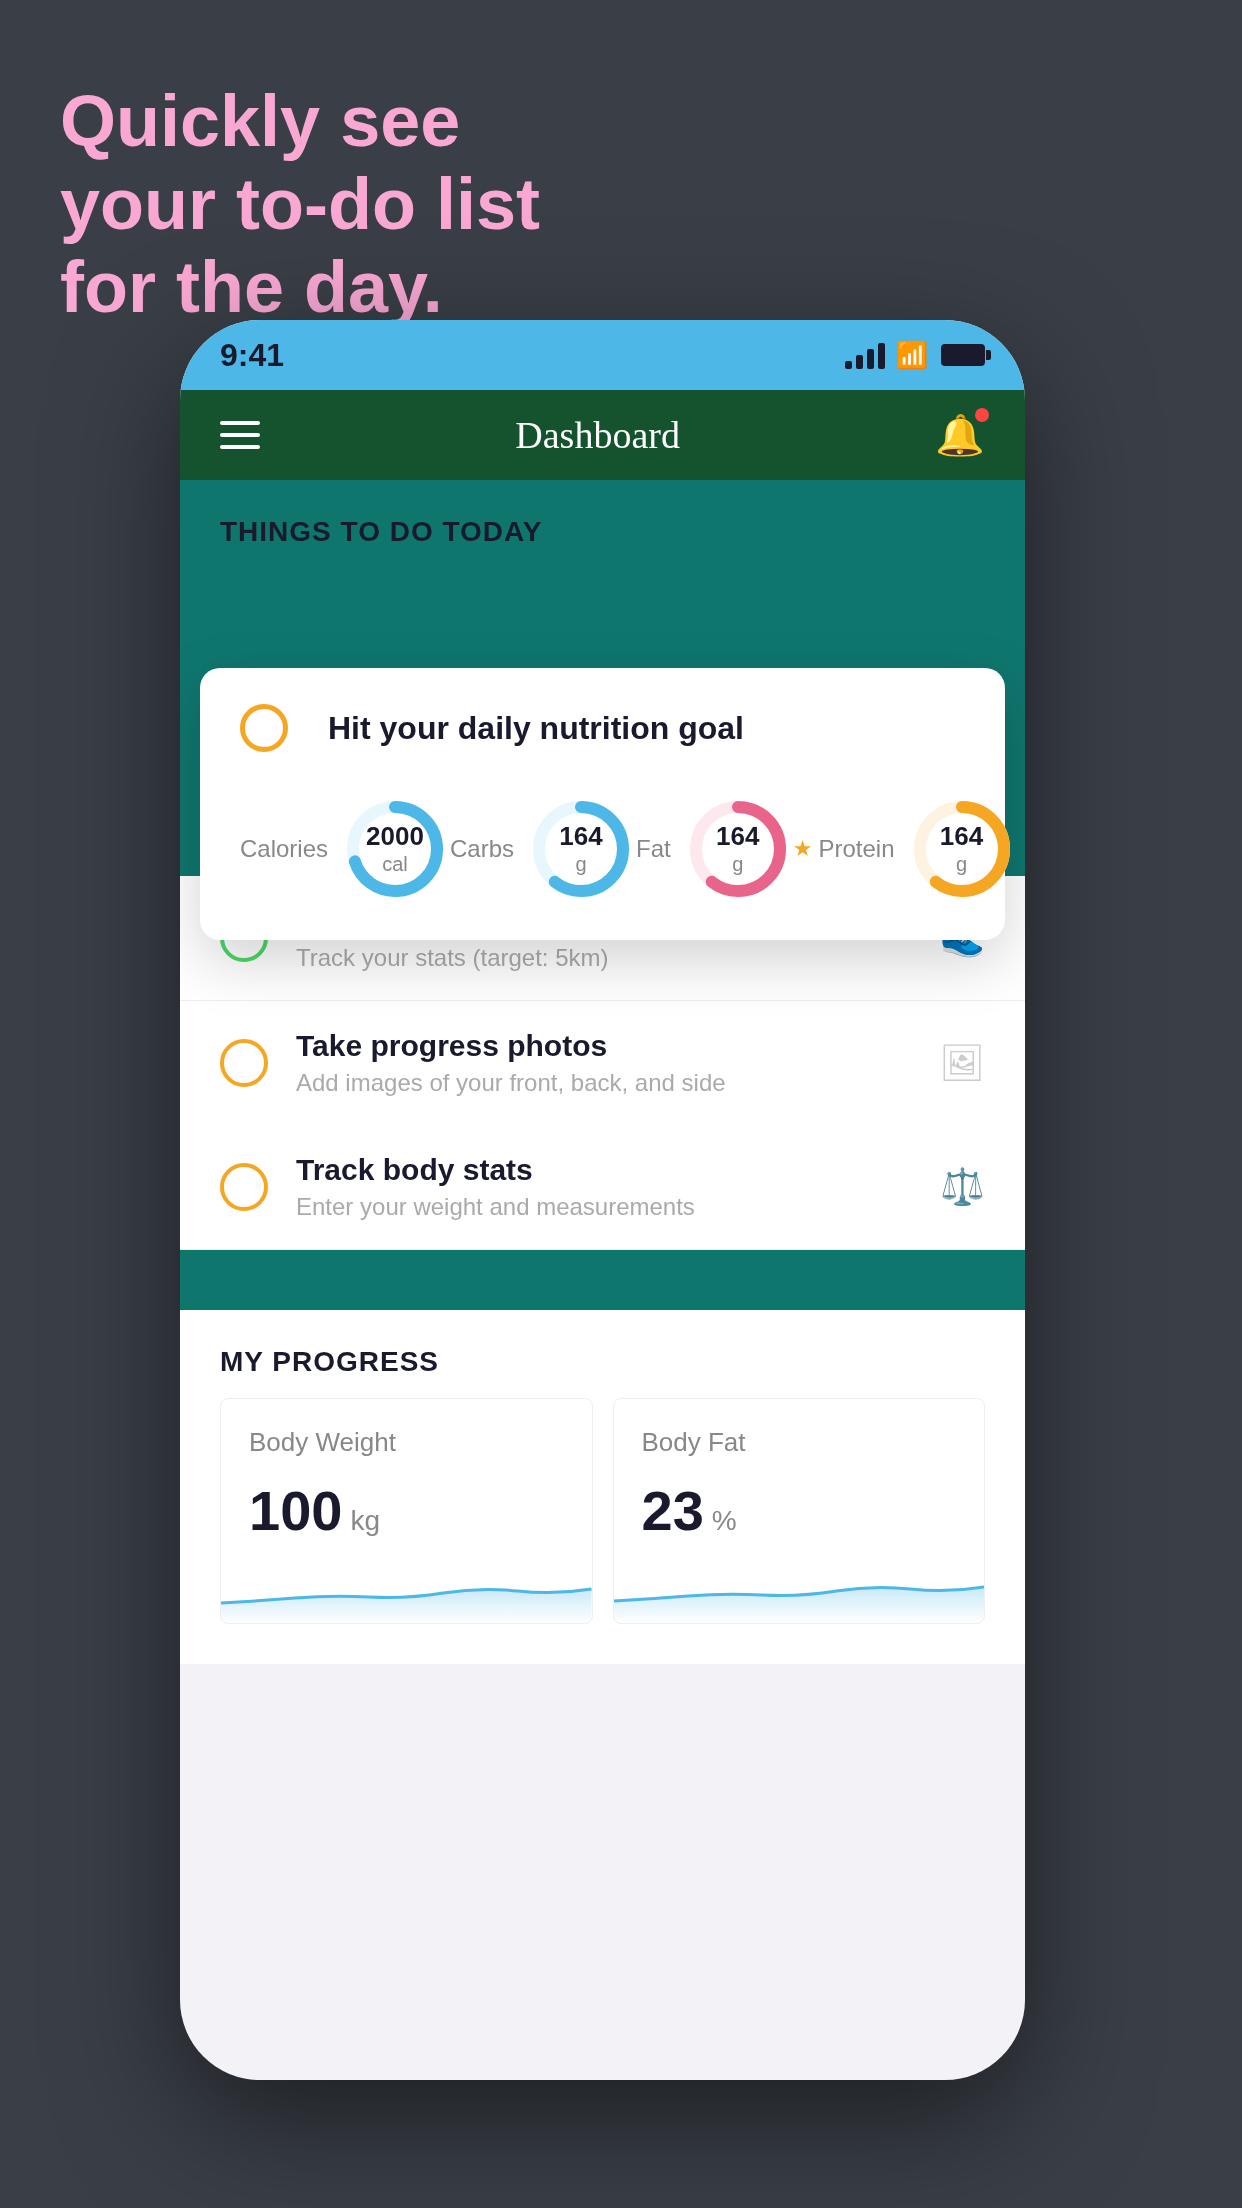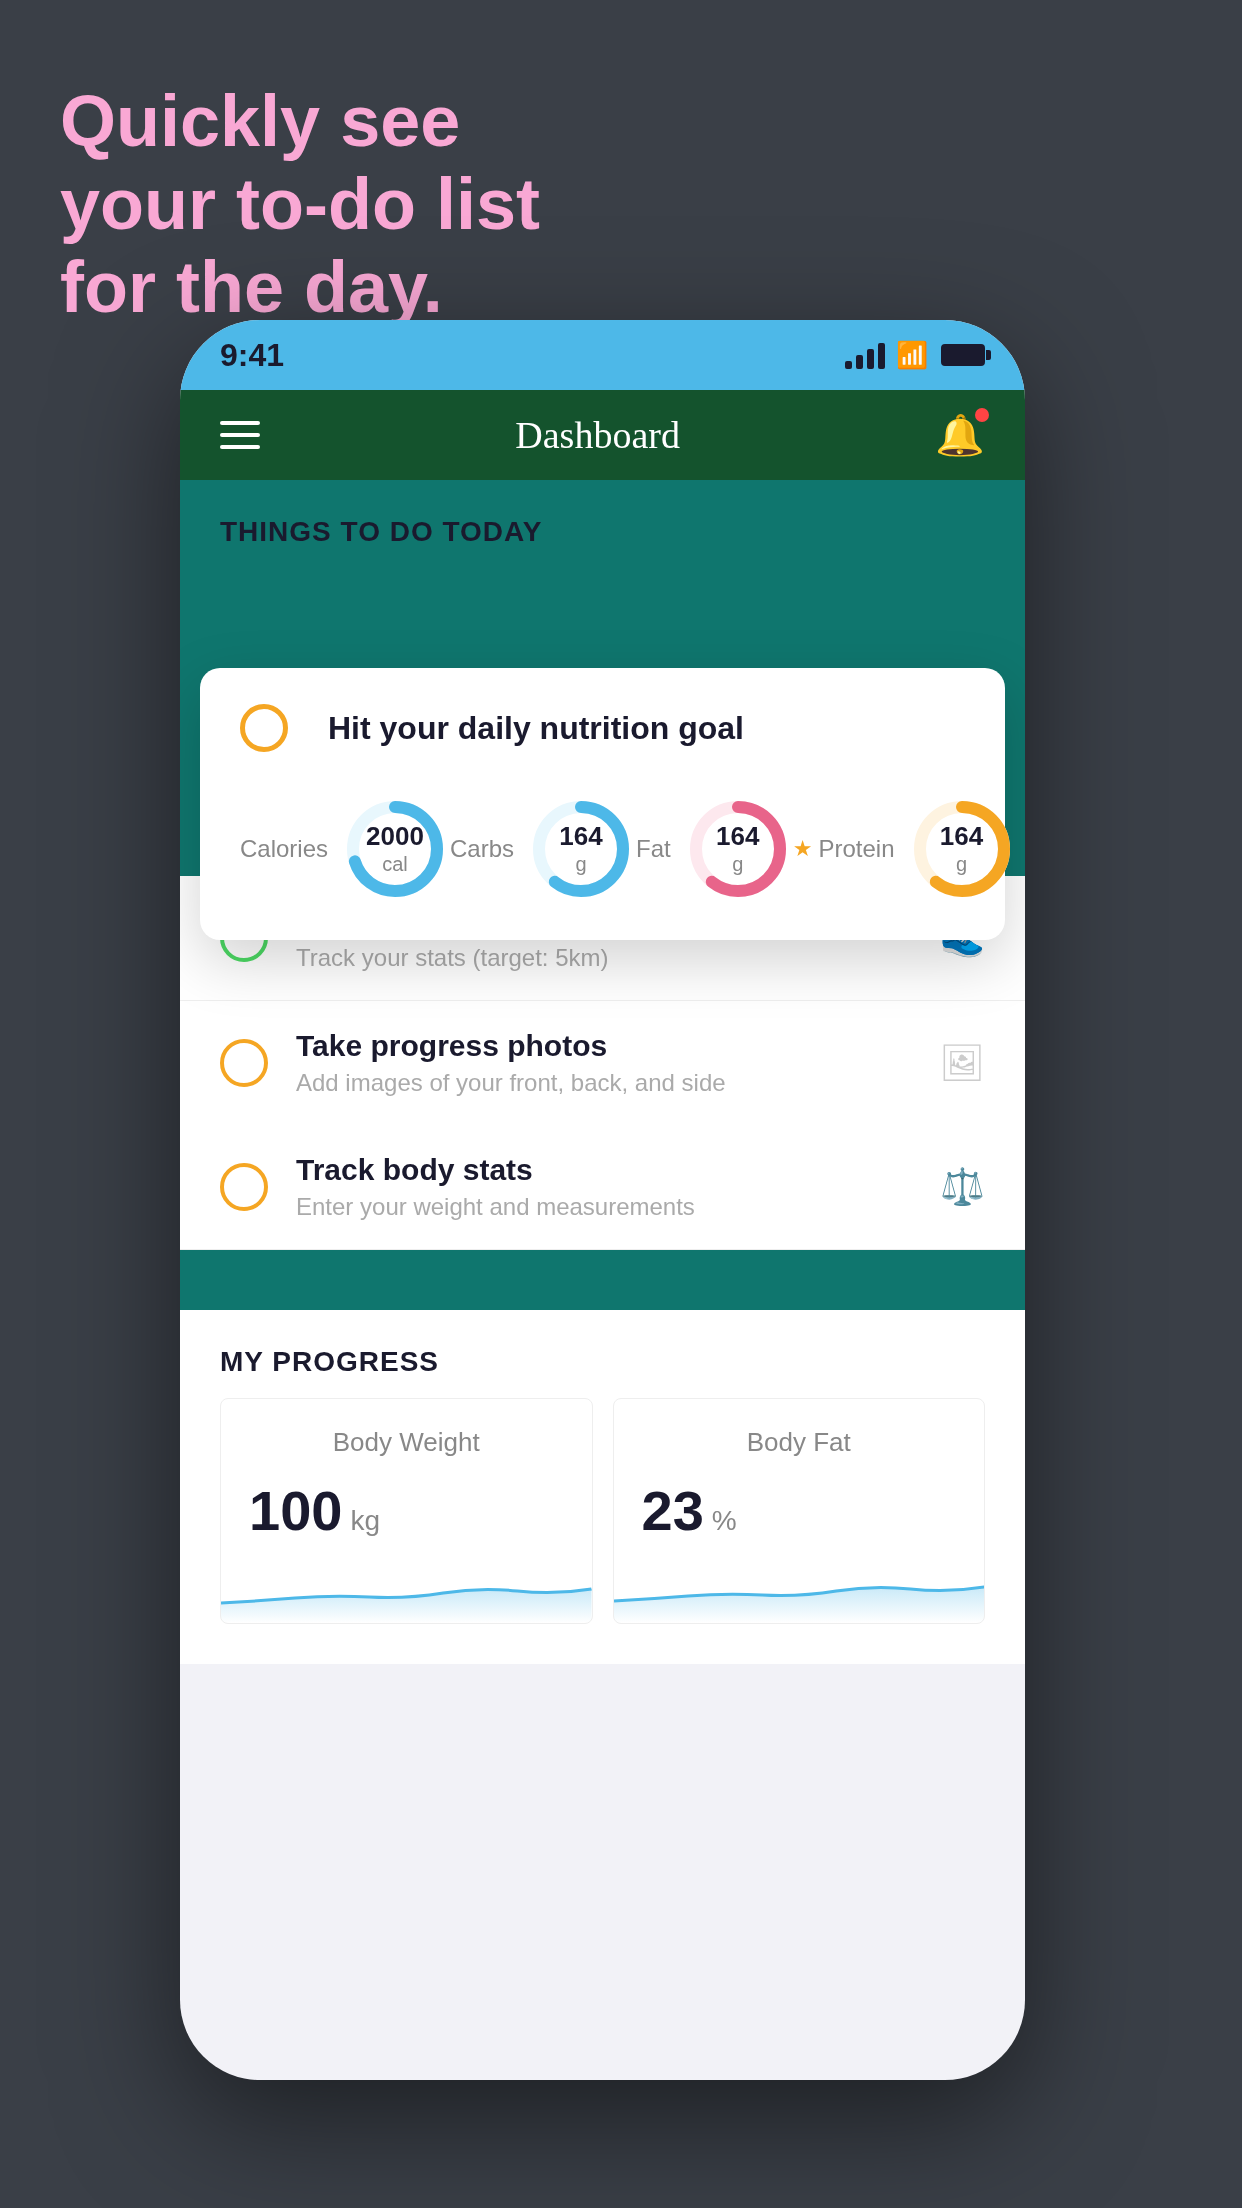--- a/index.html
+++ b/index.html
@@ -295,21 +295,20 @@
       gap: 20px;
       padding: 0 40px 40px;
     }
     .progress-card {
       flex: 1;
       background: white;
       border: 1px solid #eeeeee;
       border-radius: 8px;
       padding: 28px 28px 0;
       overflow: hidden;
-      text-align: center;
     }
     .progress-card-title {
       font-size: 26px;
       color: #888;
       margin-bottom: 20px;
     }
     .progress-card-value {
       display: flex;
       align-items: baseline;
       gap: 8px;

